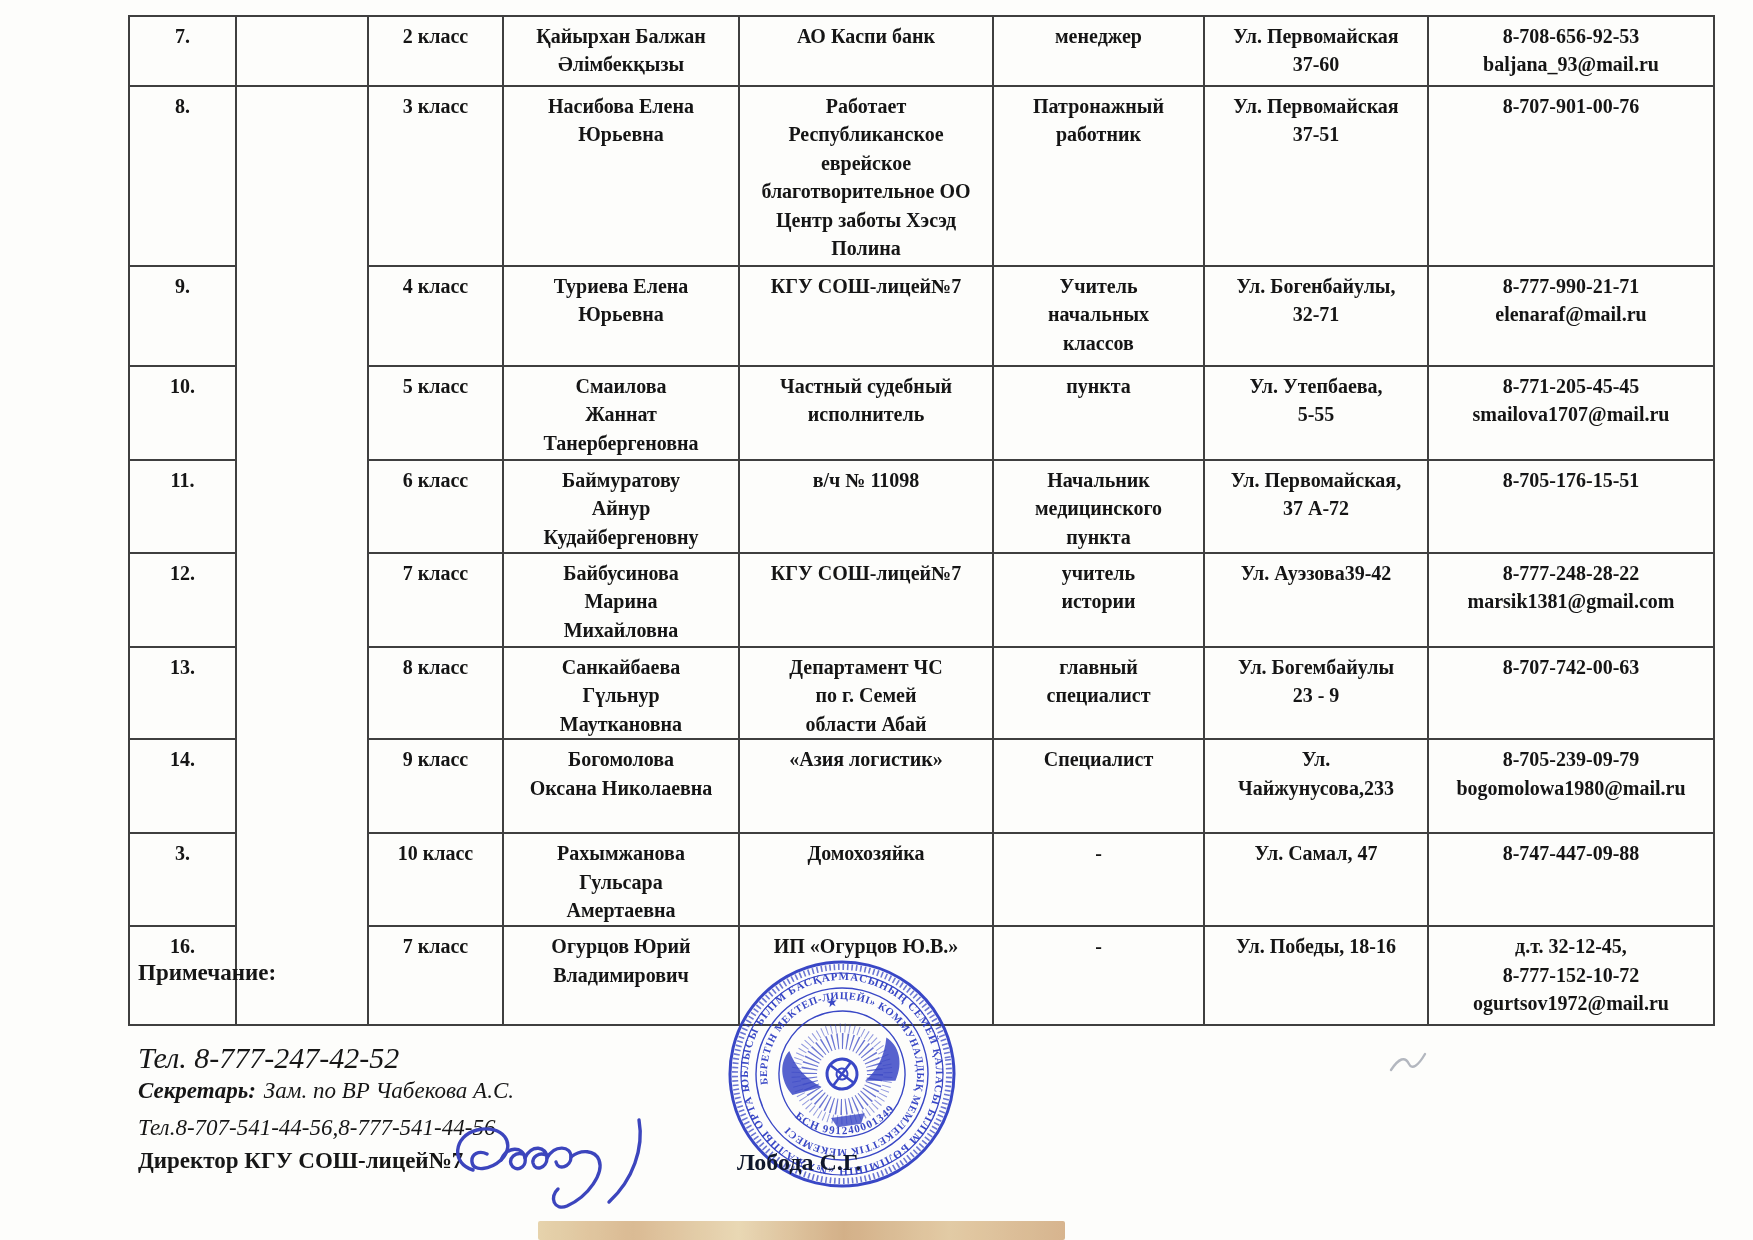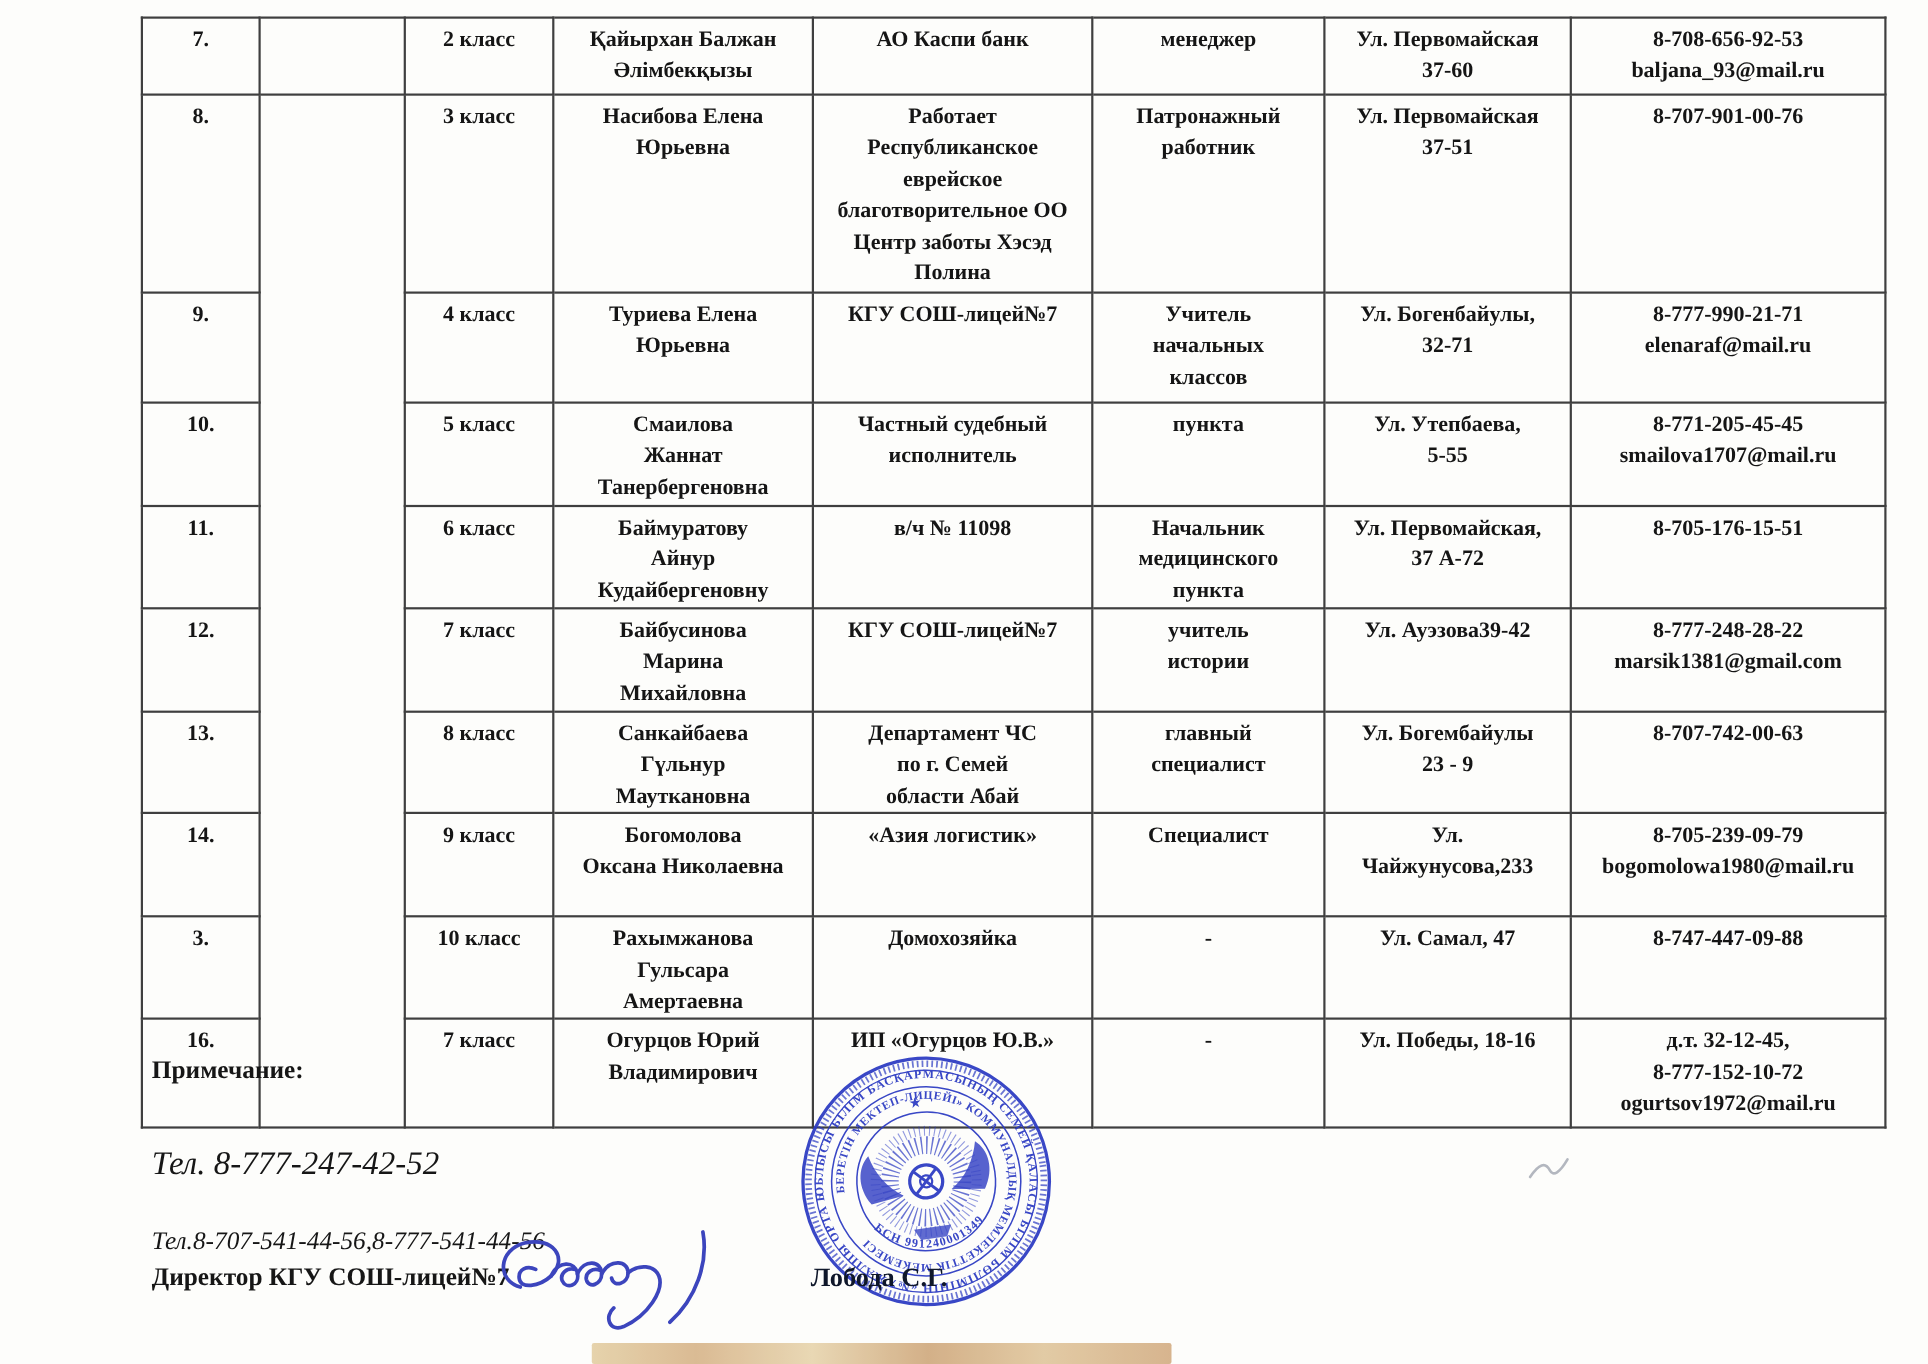--- a/index.html
+++ b/index.html
@@ -205,20 +205,23 @@
 ogurtsov1972@mail.ru</td>
         </tr>
       </tbody>
   </table>
 
   <div class="note-abs note-heading">Примечание:</div>
 
 
   <div class="note-abs line-tel1">Тел. 8-777-247-42-52</div>
 
+  <div class="note-abs line-secr">
+    <span class="lbl">Секретарь:</span><span>Зам. по ВР Чабекова А.С.</span>
+  </div>
 
   <div class="note-abs line-tel2">Тел.8-707-541-44-56,8-777-541-44-56</div>
 
   <div class="note-abs line-dir">Директор КГУ СОШ-лицей№7</div>
 
   <div class="dir-name">Лобода С.Г.</div>
 
   <svg class="stamp" viewBox="0 0 232 232">
     <defs>
       <path id="ringO" d="M 22,116 A 94,94 0 1 1 210,116 A 94,94 0 1 1 22,116"></path>

